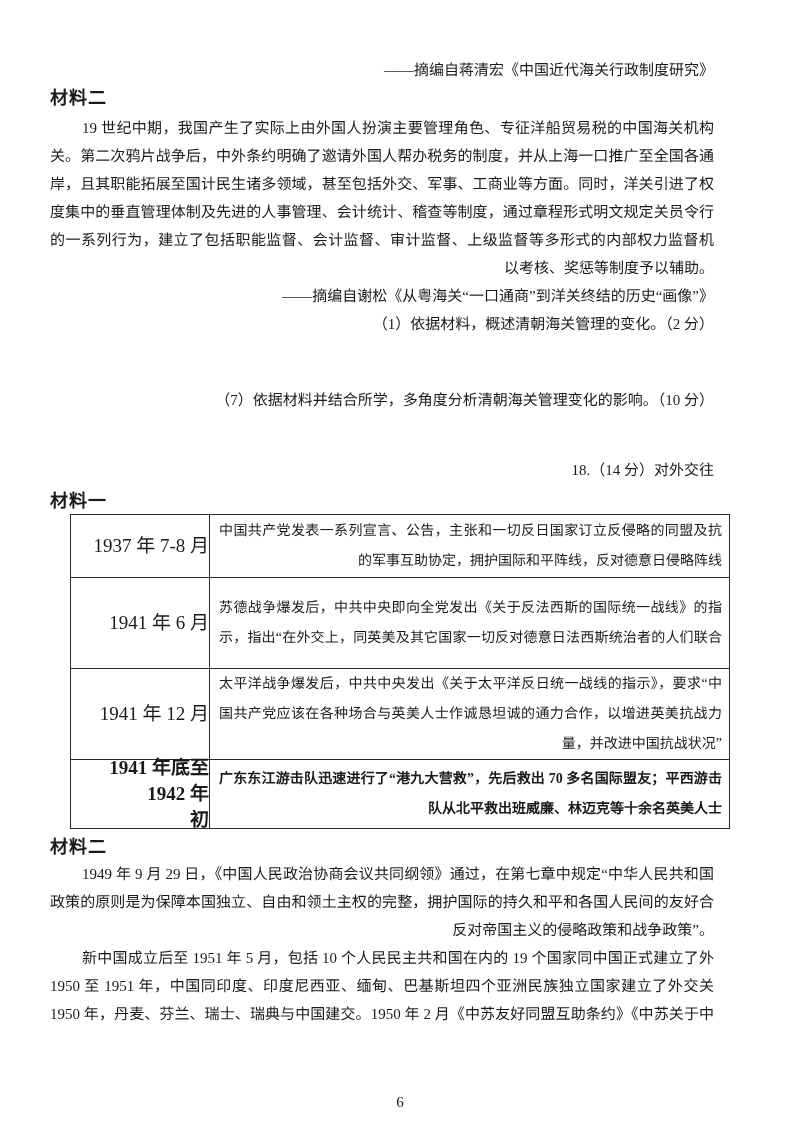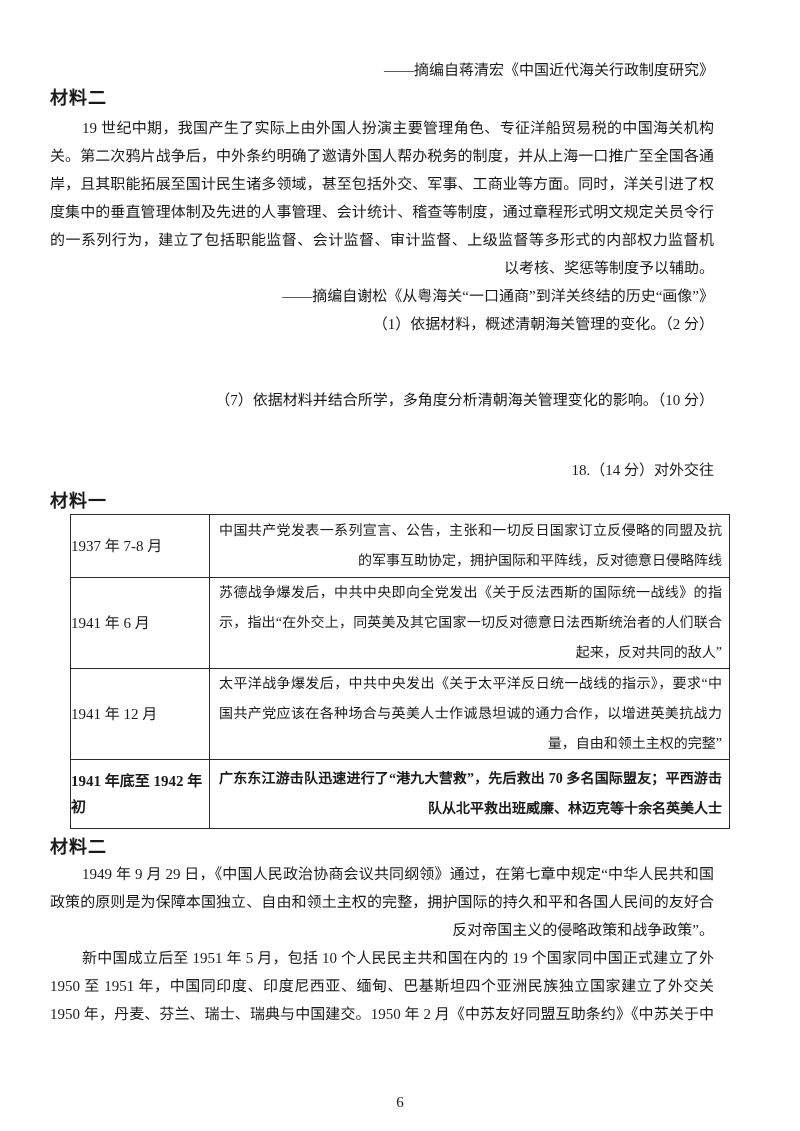--- a/index.html
+++ b/index.html
@@ -32,21 +32,21 @@
     box-sizing: border-box;
     border: 1px solid #2b2b2b;
     font-size: 14px;
   }
   .trow { display: flex; border-top: 1px solid #2b2b2b; }
   .trow:first-child { border-top: none; }
   .tc-date {
     width: 139px; box-sizing: border-box;
     border-right: 1px solid #2b2b2b;
     display: flex; flex-direction: column; justify-content: center;
-    text-align: left; font-size: 15px;
+    text-align: right; font-size: 19px;
   }
   .tc-event {
     flex: 1; box-sizing: border-box;
     padding: 0 7px 0 9px;
     display: flex; flex-direction: column; justify-content: center;
   }
   .tc-event .tl { line-height: 30px; height: 30px; }
   .tc-date .dl { line-height: 26px; }
   .r1 { height: 62px; } .r2 { height: 90px; } .r3 { height: 90px; } .r4 { height: 68px; font-weight: bold; }
   .pageno { position: absolute; left: 0; width: 800px; top: 1094px; text-align: center; font-size: 15px; }
@@ -90,32 +90,31 @@
       </div>
     </div>
 
     <div class="trow r2">
       <div class="tc-date">
         <div class="dl">1941 年 6 月</div>
       </div>
       <div class="tc-event">
         <div class="tl jline">苏德战争爆发后，中共中央即向全党发出《关于反法西斯的国际统一战线》的指</div>
         <div class="tl jline">示，指出“在外交上，同英美及其它国家一切反对德意日法西斯统治者的人们联合</div>
-        <div class="tl lline">起来，反对共同的敌人”</div>
       </div>
     </div>
 
     <div class="trow r3">
       <div class="tc-date">
         <div class="dl">1941 年 12 月</div>
       </div>
       <div class="tc-event">
         <div class="tl jline">太平洋战争爆发后，中共中央发出《关于太平洋反日统一战线的指示》，要求“中</div>
         <div class="tl jline">国共产党应该在各种场合与英美人士作诚恳坦诚的通力合作，以增进英美抗战力</div>
-        <div class="tl lline">量，自由和领土主权的完整”</div>
+        <div class="tl lline">量，并改进中国抗战状况”</div>
       </div>
     </div>
 
     <div class="trow r4">
       <div class="tc-date">
         <div class="dl">1941 年底至 1942 年</div>
         <div class="dl">初</div>
       </div>
       <div class="tc-event">
         <div class="tl jline">广东东江游击队迅速进行了“港九大营救”，先后救出 70 多名国际盟友；平西游击</div>

